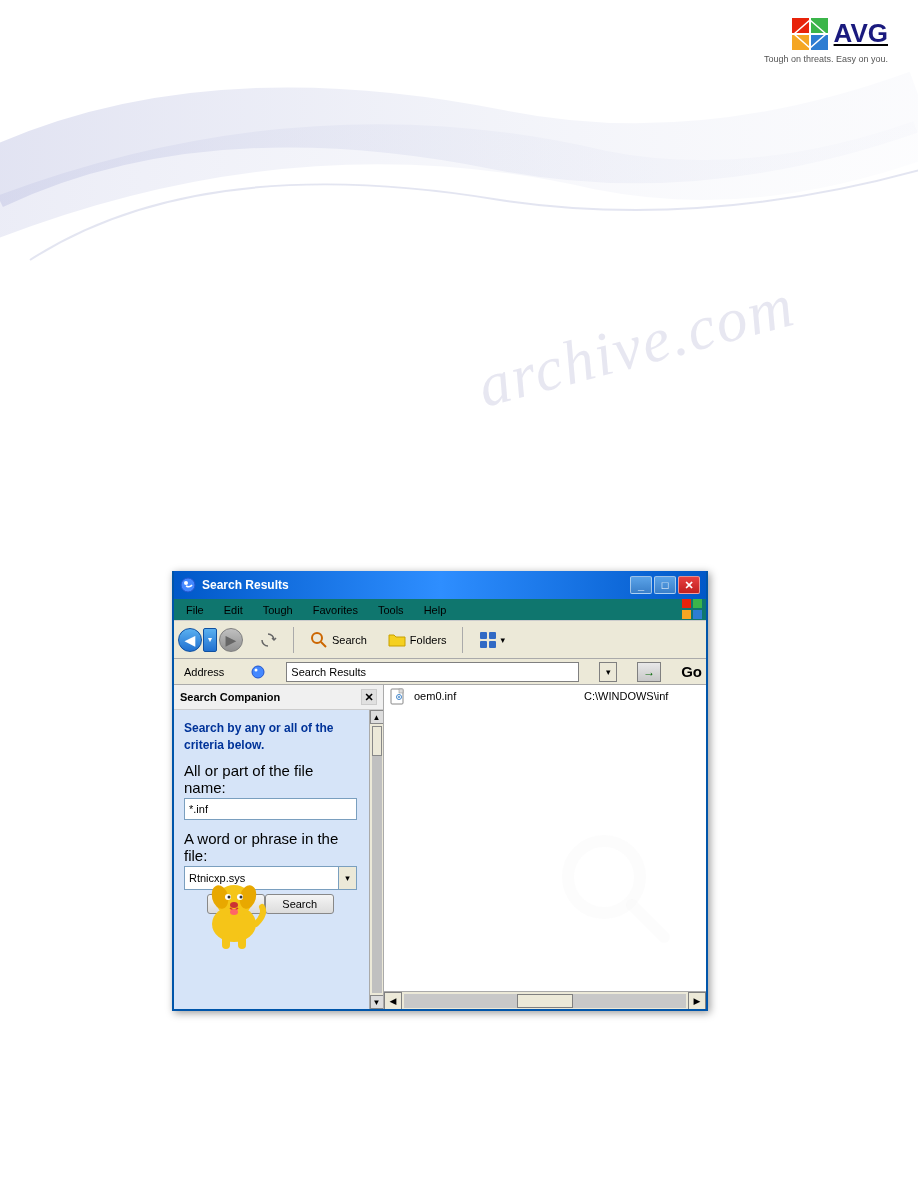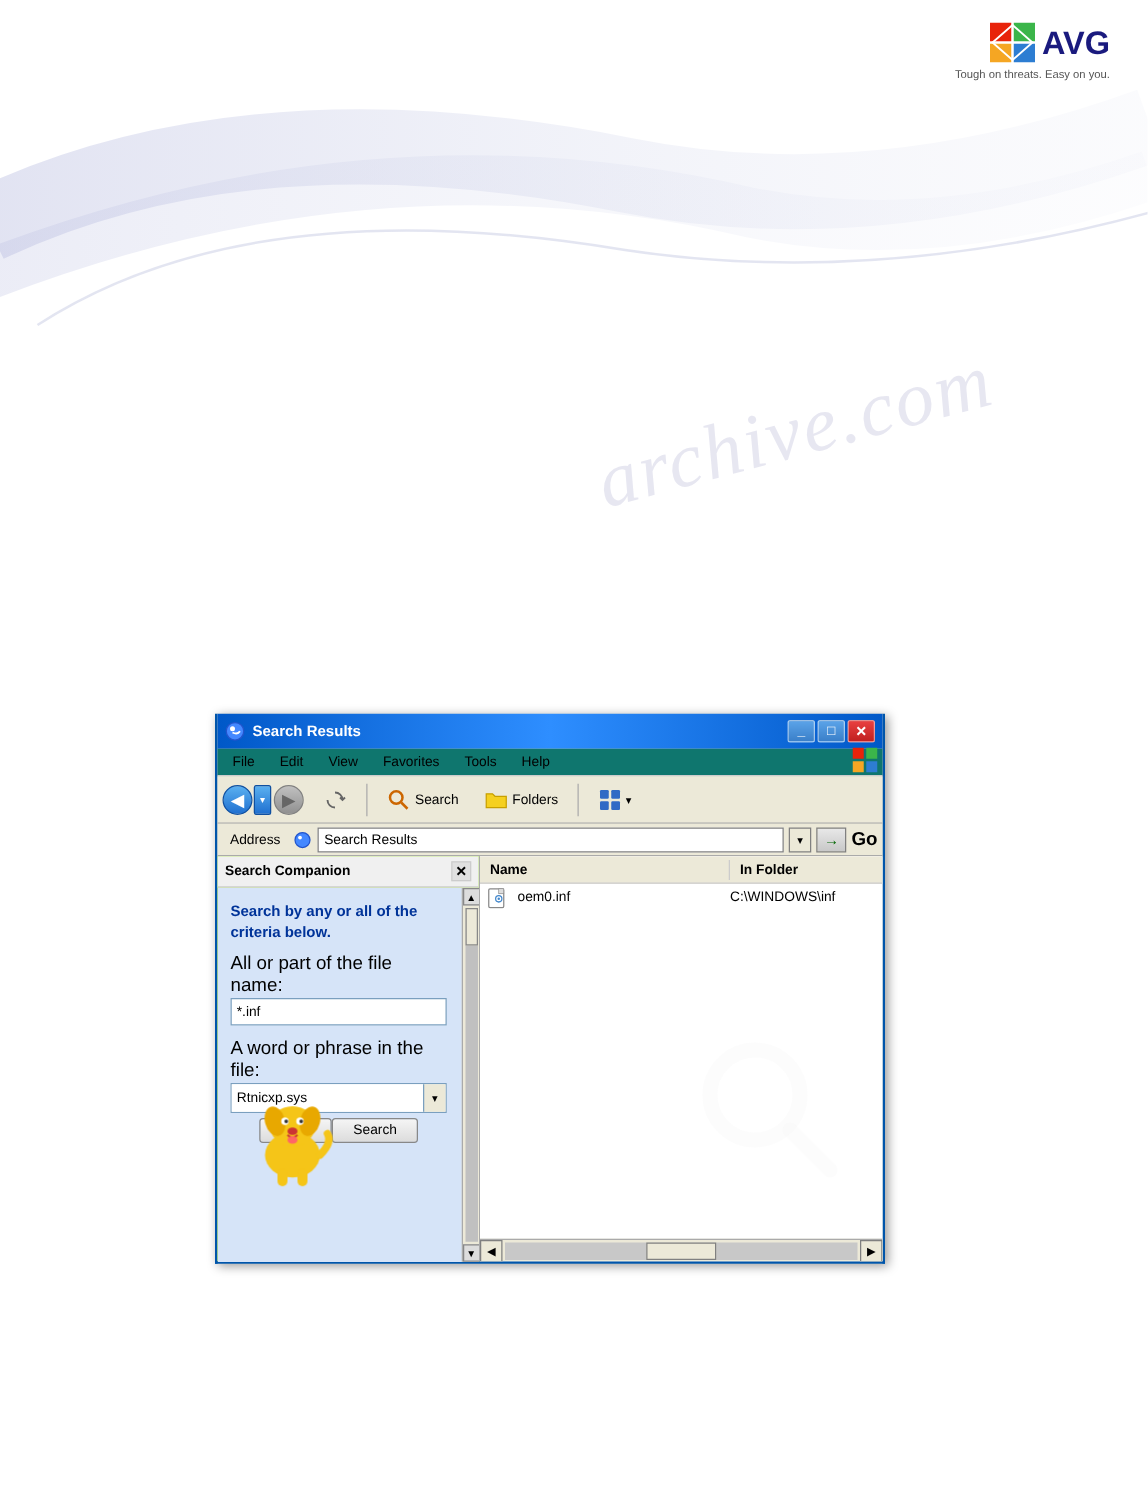--- a/index.html
+++ b/index.html
@@ -20,22 +20,23 @@
       overflow: hidden;
       pointer-events: none;
     }
 
     
     .avg-logo {
       position: absolute;
       top: 18px;
       right: 30px;
       display: flex;
-      align-items: center;
+      align-items: flex-start;
       gap: 6px;
+      text-decoration: underline;
     }
     .avg-logo-icon {
       width: 36px;
       height: 32px;
     }
     .avg-logo-text {
       font-size: 26px;
       font-weight: bold;
       color: #1a1a7e;
       font-family: Arial, sans-serif;
@@ -212,21 +213,21 @@
     }
 
     
     .address-bar {
       background: #ece9d8;
       height: 26px;
       display: flex;
       align-items: center;
       padding: 2px 4px;
       border-bottom: 1px solid #aaa;
-      gap: 4px;
+      gap: 20px;
     }
     .address-label {
       font-size: 11px;
       color: #000;
       padding: 0 6px;
     }
     .address-input-wrap {
       flex: 1;
       display: flex;
       align-items: center;
@@ -539,21 +540,21 @@
     <div class="title-bar-buttons">
       <div class="tb-btn minimize">_</div>
       <div class="tb-btn maximize">□</div>
       <div class="tb-btn close">✕</div>
     </div>
   </div>
 
   <div class="menu-bar">
     <span class="menu-item">File</span>
     <span class="menu-item">Edit</span>
-    <span class="menu-item">View</span>
+    <span class="menu-item">Tough</span>
     <span class="menu-item">Favorites</span>
     <span class="menu-item">Tools</span>
     <span class="menu-item">Help</span>
 
     <div style="margin-left:auto;">
       <svg width="20" height="20" viewBox="0 0 20 20">
         <rect x="0" y="0" width="9" height="9" fill="#e8230a"></rect>
         <rect x="11" y="0" width="9" height="9" fill="#3bb54a"></rect>
         <rect x="0" y="11" width="9" height="9" fill="#f5a623"></rect>
         <rect x="11" y="11" width="9" height="9" fill="#2d7dd2"></rect>
@@ -679,24 +680,20 @@
           <rect x="28" y="66" width="8" height="14" rx="4" fill="#f5c518"></rect>
           <rect x="44" y="66" width="8" height="14" rx="4" fill="#f5c518"></rect>
 
           <path d="M62,55 Q72,45 68,38" stroke="#f5c518" stroke-width="6" fill="none" stroke-linecap="round"></path>
         </svg>
       </div>
     </div>
 
     <div class="file-panel">
 
-      <div class="file-header">
-        <span class="col-name">Name</span>
-        <span class="col-folder">In Folder</span>
-      </div>
 
       <div class="file-list">
 
         <div class="file-row">
           <div class="file-icon-wrap">
             <svg width="18" height="18" viewBox="0 0 18 18">
 
               <rect x="1" y="2" width="12" height="15" rx="1" fill="white" stroke="#888" stroke-width="1"></rect>
               <path d="M9,2 L13,6 L9,6 Z" fill="#aaa"></path>
               <rect x="9" y="2" width="4" height="4" rx="0" fill="#ddd" stroke="#888" stroke-width="0.5"></rect>

